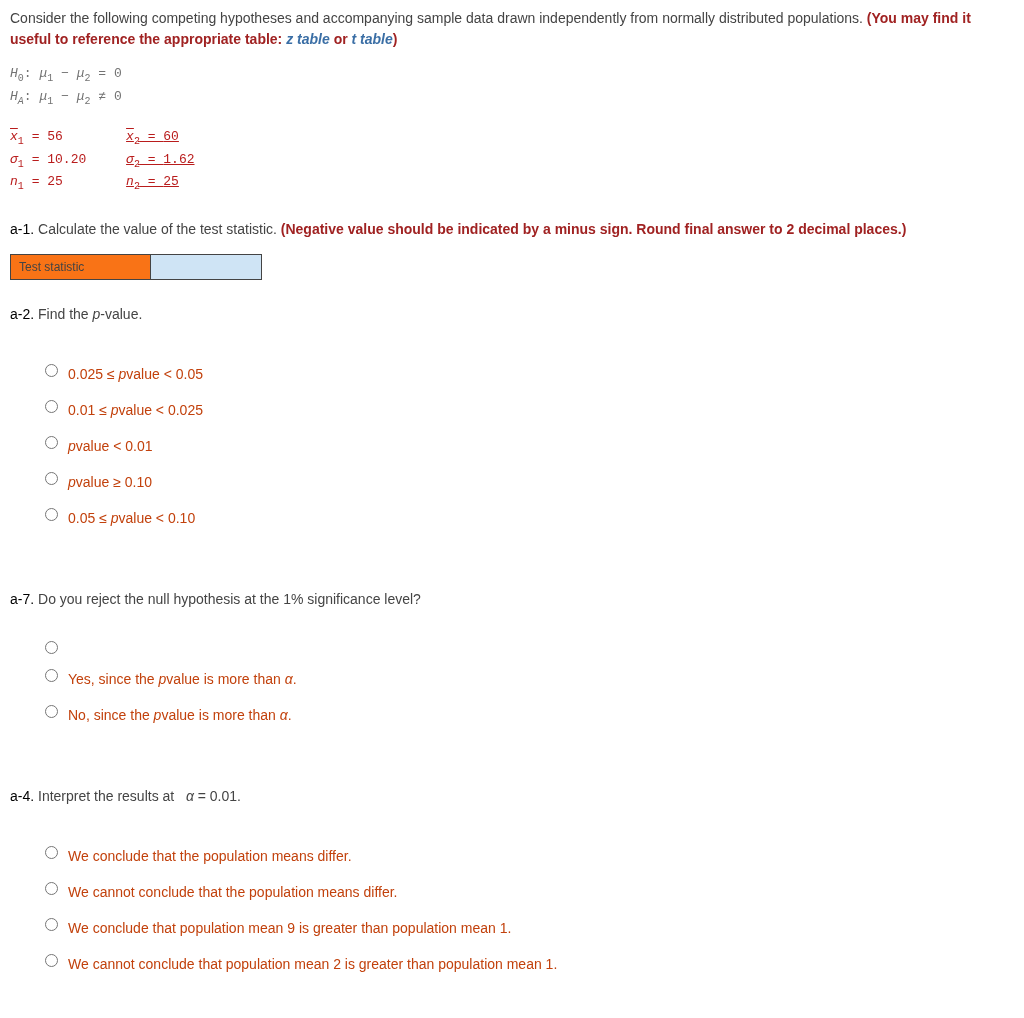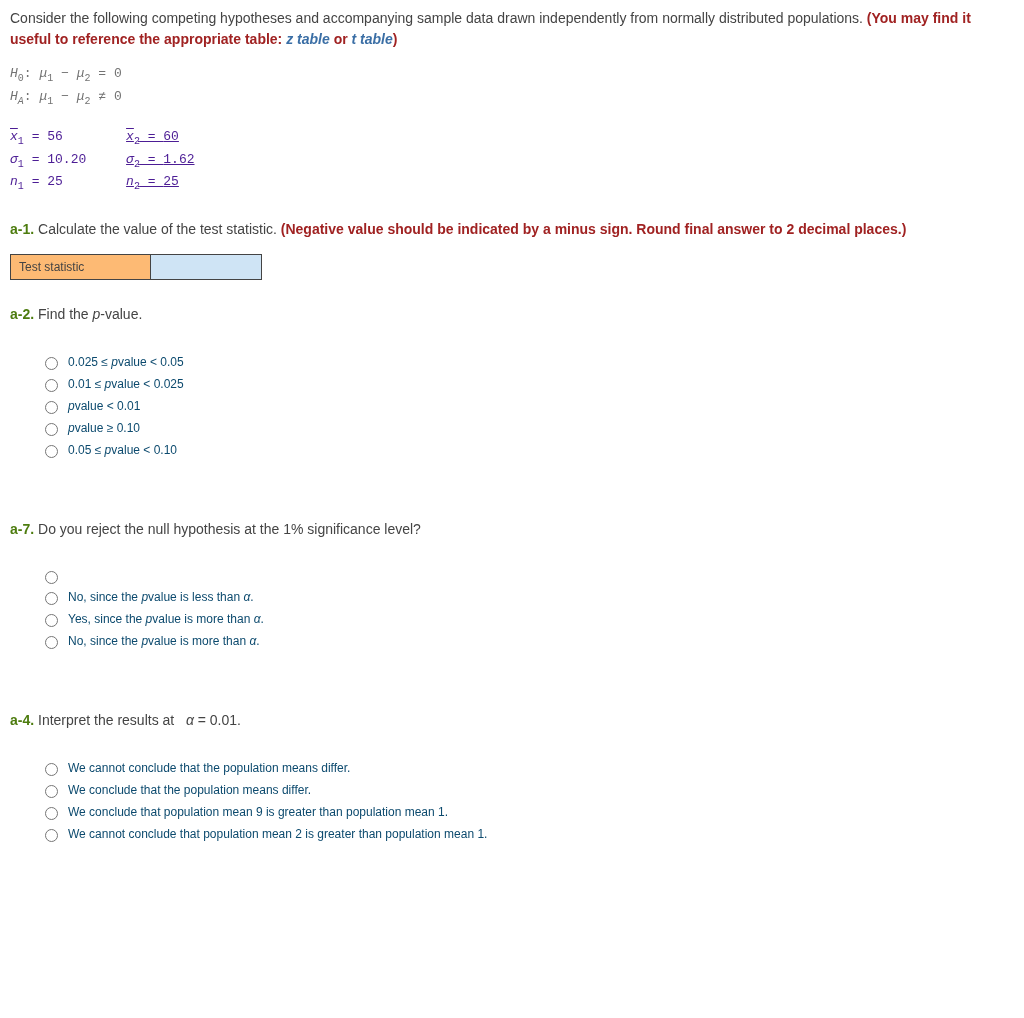--- a/index.html
+++ b/index.html
@@ -19,58 +19,58 @@
     font-family: "Courier New", monospace;
     font-size: 13px;
     color: #737373;
     margin: 8px 0 18px 0;
     line-height: 1.6;
   }
   .hypotheses sub { font-size: 10px; }
   .data-block {
     font-family: "Courier New", monospace;
     font-size: 13px;
-    color: #4c1d95;
+    color: #b91c1c;
     margin: 10px 0 16px 0;
     line-height: 1.6;
   }
   .data-block .col { display: inline-block; vertical-align: top; }
   .data-block .col + .col { margin-left: 32px; text-decoration: underline; }
   .data-block sub { font-size: 10px; }
   .xbar { text-decoration: overline; font-style: italic; }
   .ital { font-style: italic; }
   .section-q { margin: 24px 0 6px 0; }
-  .section-q .qnum { font-weight: bold; color: #4d7c0f; }
+  .section-q .qnum { font-weight: normal; color: #000000; }
   .input-table {
     border-collapse: collapse;
     margin: 14px 0 0 0;
   }
   .input-table td {
     border: 1px solid #444;
     padding: 3px 8px;
     font-size: 12px;
   }
-  .input-table .label-cell { min-width: 140px; background: #fdba74; }
+  .input-table .label-cell { min-width: 140px; background: #f97316; }
   .input-table .input-cell {
     background: #cfe4f5;
     min-width: 110px;
     padding: 0;
   }
   .input-table .input-cell input {
     width: 110px;
     height: 20px;
     border: none;
     background: transparent;
     padding: 2px 6px;
     font-size: 12px;
   }
   .options { margin: 28px 0 0 30px; }
   .options .opt { margin: 4px 0; display: flex; align-items: center; }
   .options .opt input { margin-right: 10px; }
-  .options .opt label { font-size: 12px; color: #0c4a6e; }
+  .options .opt label { font-size: 14px; color: #c2410c; margin-top: 11px; }
   .alpha-ital { font-style: italic; }
   .big-gap { }
   .med-gap { margin-top: 60px; }
   .pval-i { font-style: italic; }
 </style>
 </head>
 <body>
 
 <div class="intro">
   <span>Consider the following competing hypotheses and accompanying sample data drawn independently from normally distributed populations. </span>
@@ -140,43 +140,39 @@
 
 <div class="section-q med-gap">
   <span class="qnum">a-7.</span><span> Do you reject the null hypothesis at the 1% significance level?</span>
 </div>
 <div class="options">
   <div class="opt">
       <input type="radio" name="a3" style="">
     </div>
   <div class="opt">
       <input type="radio" name="a3" style="">
-      <label>No, since the <span class="pval-i">p</span>value is less than <span class="alpha-ital">α</span>.</label>
-    </div>
-  <div class="opt">
-      <input type="radio" name="a3" style="">
       <label>Yes, since the <span class="pval-i">p</span>value is more than <span class="alpha-ital">α</span>.</label>
     </div>
   <div class="opt">
       <input type="radio" name="a3" style="">
       <label>No, since the <span class="pval-i">p</span>value is more than <span class="alpha-ital">α</span>.</label>
     </div>
 </div>
 
 <div class="section-q med-gap">
   <span class="qnum">a-4.</span><span> Interpret the results at &nbsp; <span class="alpha-ital">α</span> = 0.01.</span>
 </div>
 <div class="options">
   <div class="opt">
       <input type="radio" name="a4" style="">
-      <label>We cannot conclude that the population means differ.</label>
+      <label>We conclude that the population means differ.</label>
     </div>
   <div class="opt">
       <input type="radio" name="a4" style="">
-      <label>We conclude that the population means differ.</label>
+      <label>We cannot conclude that the population means differ.</label>
     </div>
   <div class="opt">
       <input type="radio" name="a4" style="">
       <label>We conclude that population mean 9 is greater than population mean 1.</label>
     </div>
   <div class="opt">
       <input type="radio" name="a4" style="">
       <label>We cannot conclude that population mean 2 is greater than population mean 1.</label>
     </div>
 </div>

